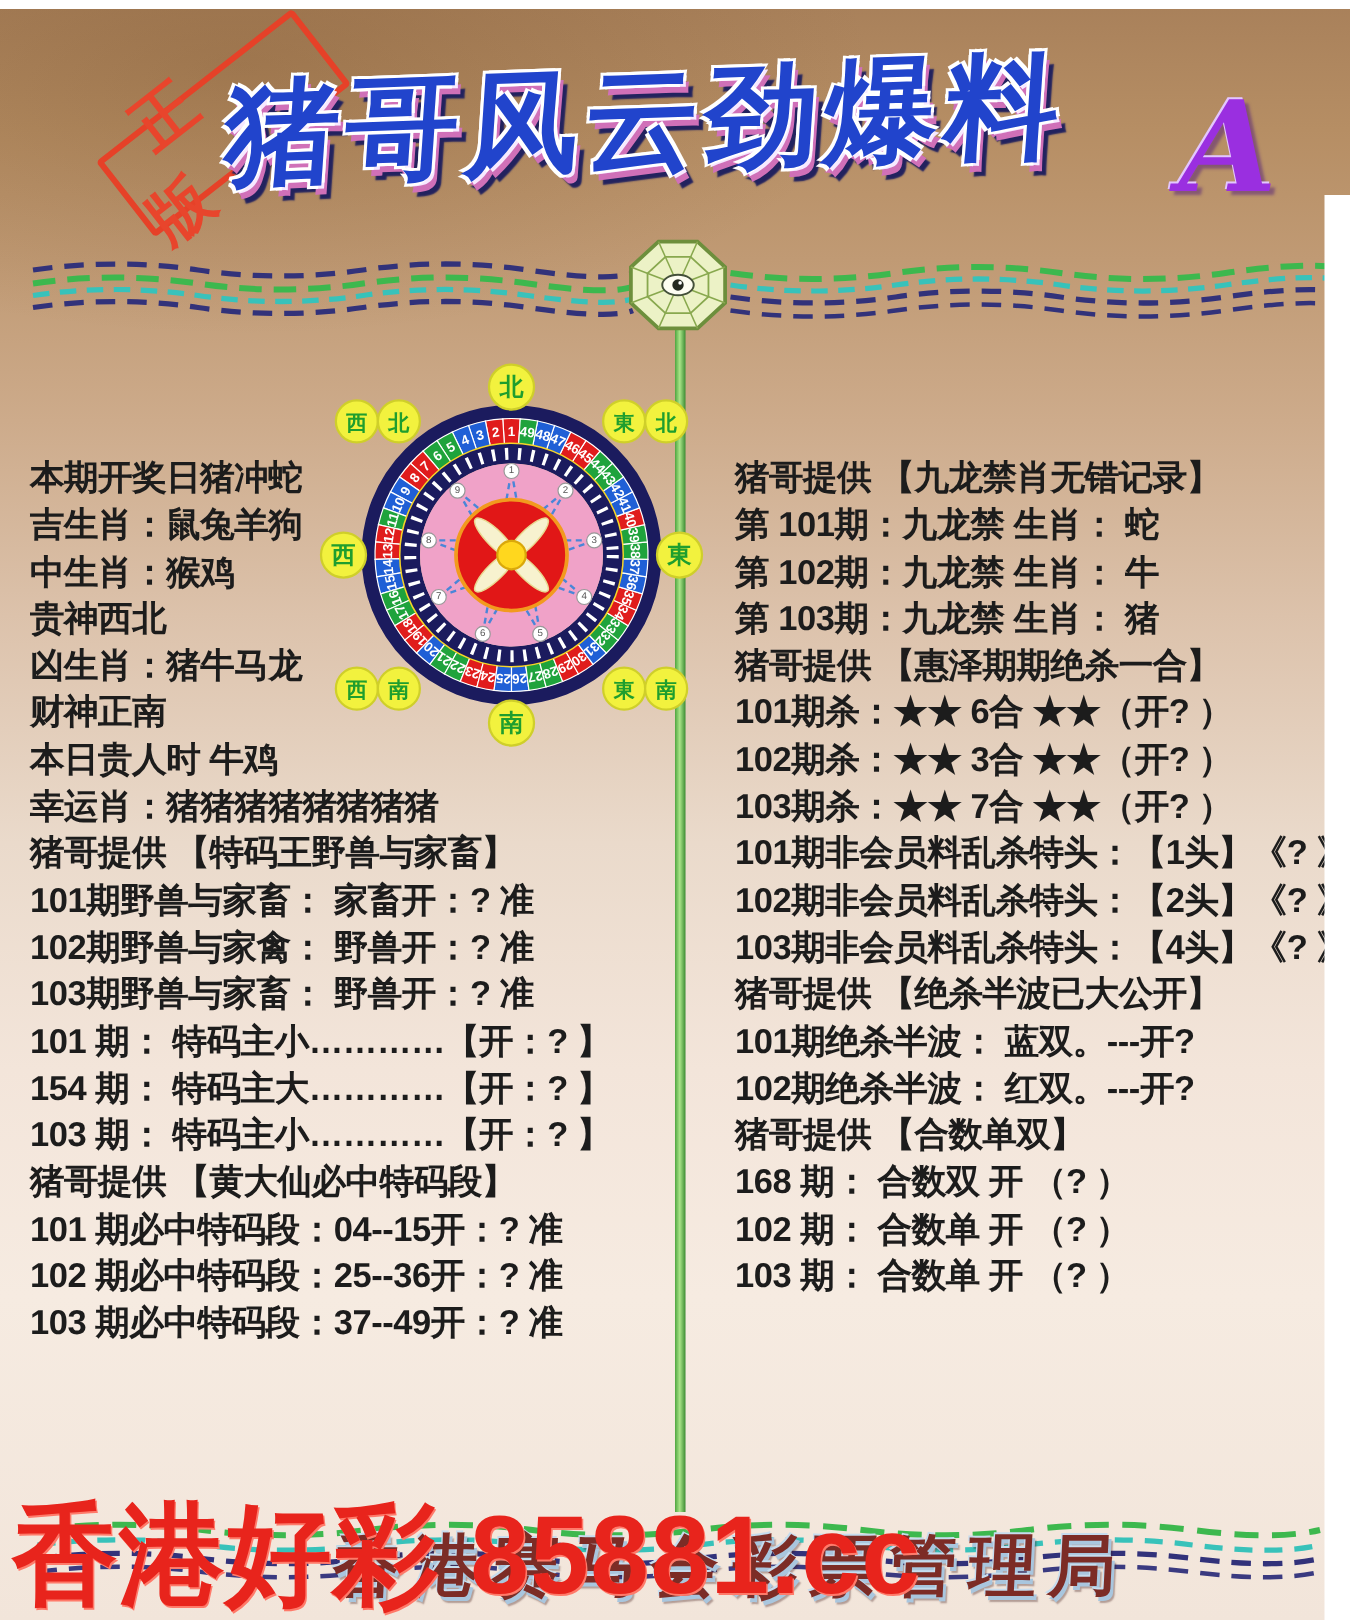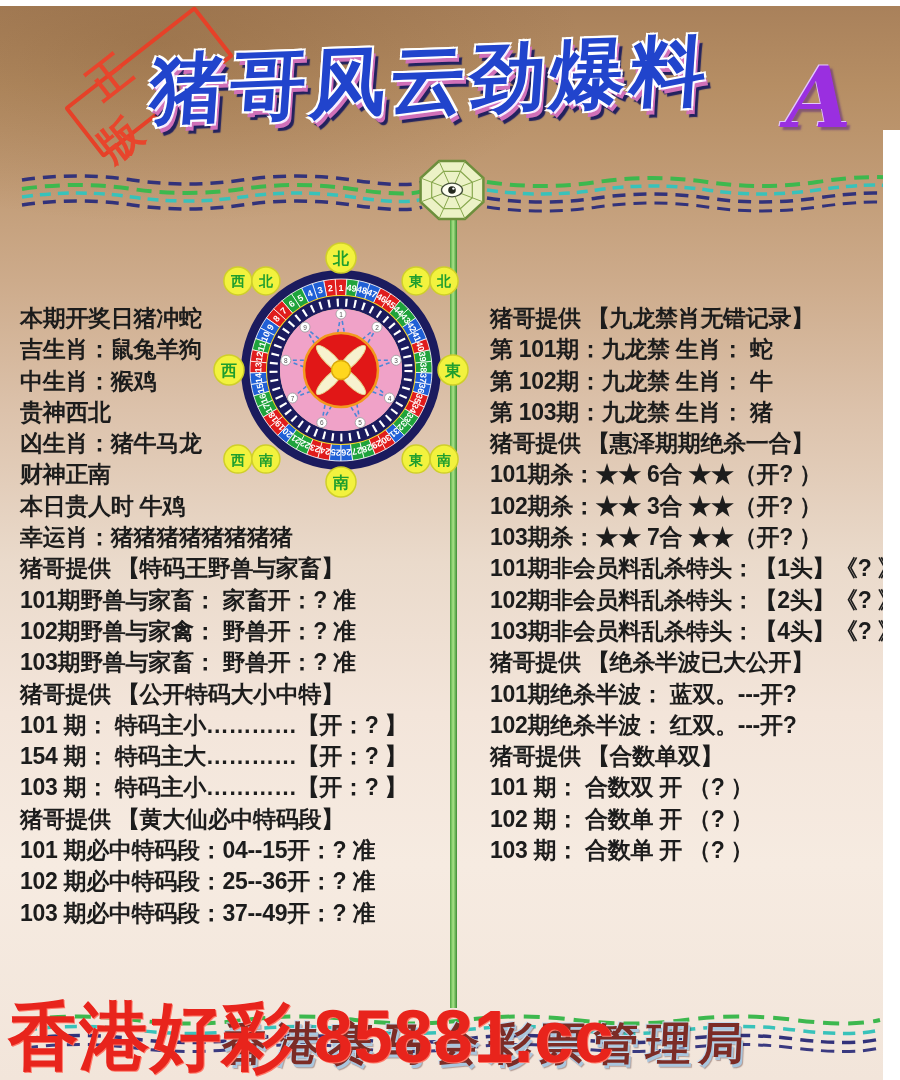--- a/index.html
+++ b/index.html
@@ -276,21 +276,20 @@
       <div class="text-line">中生肖：猴鸡</div>
       <div class="text-line">贵神西北</div>
       <div class="text-line">凶生肖：猪牛马龙</div>
       <div class="text-line">财神正南</div>
       <div class="text-line">本日贵人时 牛鸡</div>
       <div class="text-line">幸运肖：猪猪猪猪猪猪猪猪</div>
       <div class="text-line">猪哥提供 【特码王野兽与家畜】</div>
       <div class="text-line">101期野兽与家畜：  家畜开：? 准</div>
       <div class="text-line">102期野兽与家禽：  野兽开：? 准</div>
       <div class="text-line">103期野兽与家畜：  野兽开：? 准</div>
-      <div class="text-line">猪哥提供 【公开特码大小中特】</div>
       <div class="text-line">101 期：  特码主小…………【开：? 】</div>
       <div class="text-line">154 期：  特码主大…………【开：? 】</div>
       <div class="text-line">103 期：  特码主小…………【开：? 】</div>
       <div class="text-line">猪哥提供 【黄大仙必中特码段】</div>
       <div class="text-line">101 期必中特码段：04--15开：? 准</div>
       <div class="text-line">102 期必中特码段：25--36开：? 准</div>
       <div class="text-line">103 期必中特码段：37--49开：? 准</div>
     </div>
   <div class="text-col" style="left:490px;">
       <div class="text-line">猪哥提供 【九龙禁肖无错记录】</div>
@@ -301,21 +300,21 @@
       <div class="text-line">101期杀：★★ 6合 ★★（开?  ）</div>
       <div class="text-line">102期杀：★★ 3合 ★★（开?  ）</div>
       <div class="text-line">103期杀：★★ 7合 ★★（开?  ）</div>
       <div class="text-line">101期非会员料乱杀特头：【1头】《? 》</div>
       <div class="text-line">102期非会员料乱杀特头：【2头】《? 》</div>
       <div class="text-line">103期非会员料乱杀特头：【4头】《? 》</div>
       <div class="text-line">猪哥提供 【绝杀半波已大公开】</div>
       <div class="text-line">101期绝杀半波：  蓝双。---开?</div>
       <div class="text-line">102期绝杀半波：  红双。---开?</div>
       <div class="text-line">猪哥提供 【合数单双】</div>
-      <div class="text-line">101 期：  合数双   开 （?  ）</div>
+      <div class="text-line">168 期：  合数双   开 （?  ）</div>
       <div class="text-line">102 期：  合数单   开 （?  ）</div>
       <div class="text-line">103 期：  合数单   开 （?  ）</div>
     </div>
 
   <h2 class="footer-org">香港赛马会彩票管理局</h2>
   <h2 class="watermark">香港好彩 85881.cc</h2>
 
   <div class="edge" style="left:0;top:0;width:900px;height:6px;"></div>
   <div class="edge" style="left:883px;top:130px;width:17px;height:950px;"></div>
 </div>

